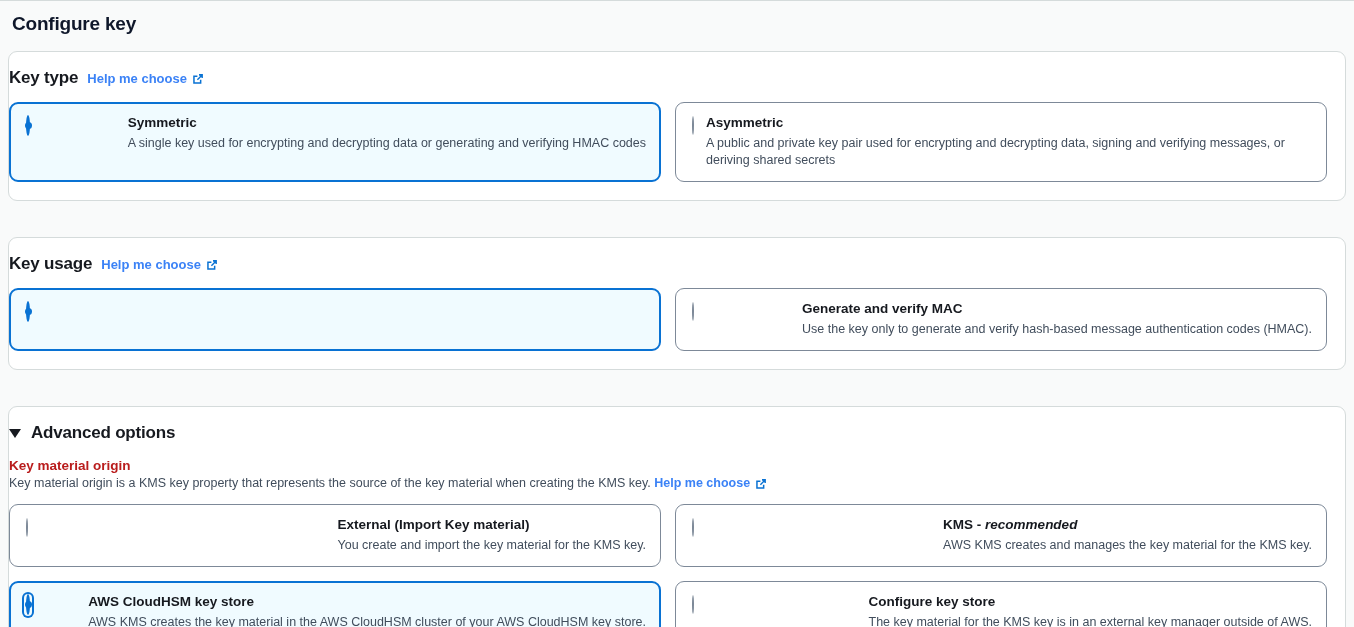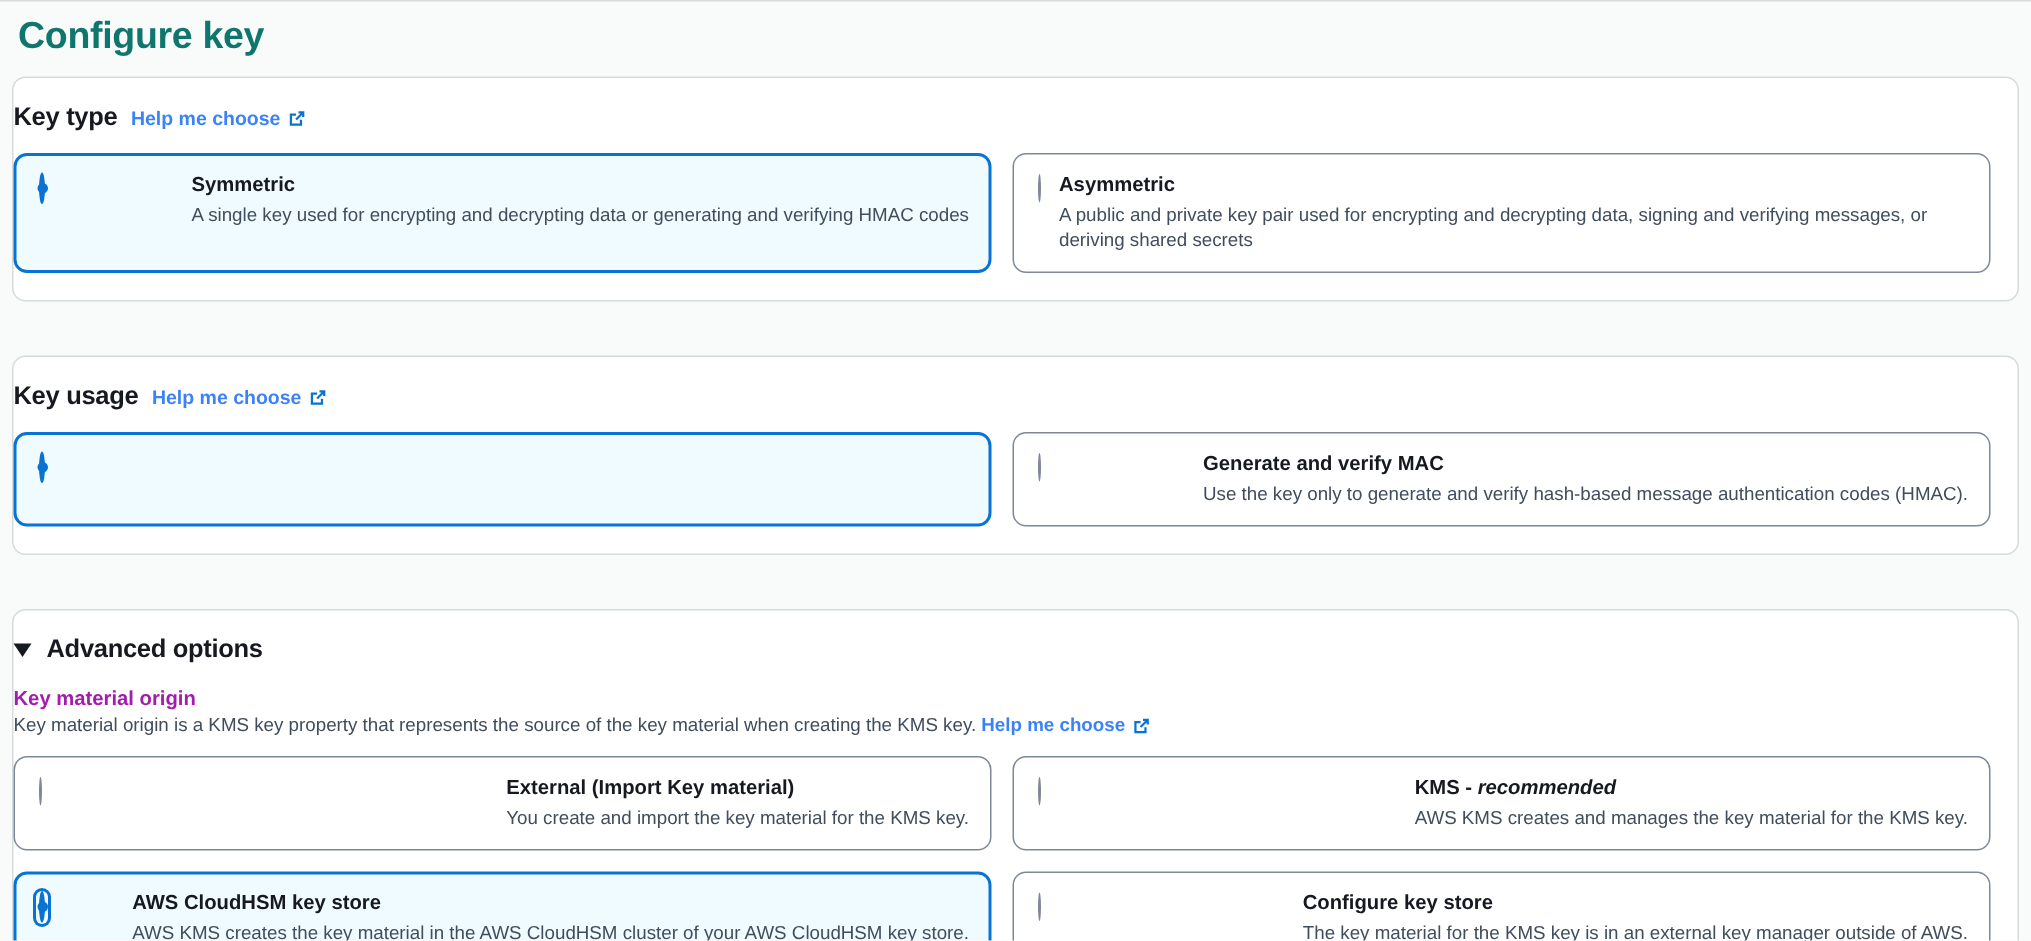--- a/index.html
+++ b/index.html
@@ -16,24 +16,24 @@
     width: 1354px; height: 627px;
     background: #f9fafa;
     border-top: 1px solid #d5dbdb;
   }
 
   
   .page-header {
     padding: 10px 12px 0 12px;
   }
   .page-title {
-    font-size: 25px;
+    font-size: 19px;
     font-weight: bold;
     letter-spacing: -0.2px;
-    color: #0f766e;
+    color: #0f172a;
     line-height: 26px;
   }
 
   
   .panel {
     margin: 0 8px;
     background: #ffffff;
     border: 1px solid #d5dbdb;
     border-radius: 9px;
     padding: 16px 18px 18px 0;
@@ -162,21 +162,21 @@
   }
   .adv-header h2 {
     margin: 0;
     font-size: 17px;
     font-weight: bold;
     letter-spacing: -0.2px;
   }
   .field-label {
     font-size: 13.5px;
     font-weight: bold;
-    color: #a21caf;
+    color: #b91c1c;
     margin-bottom: 2px;
   }
   .field-desc {
     font-size: 12.5px;
     color: #414d5c;
     line-height: 17px;
     margin-bottom: 12px;
   }
   .field-desc .ext-link { font-size: 12.5px; vertical-align: baseline; }
 </style>

